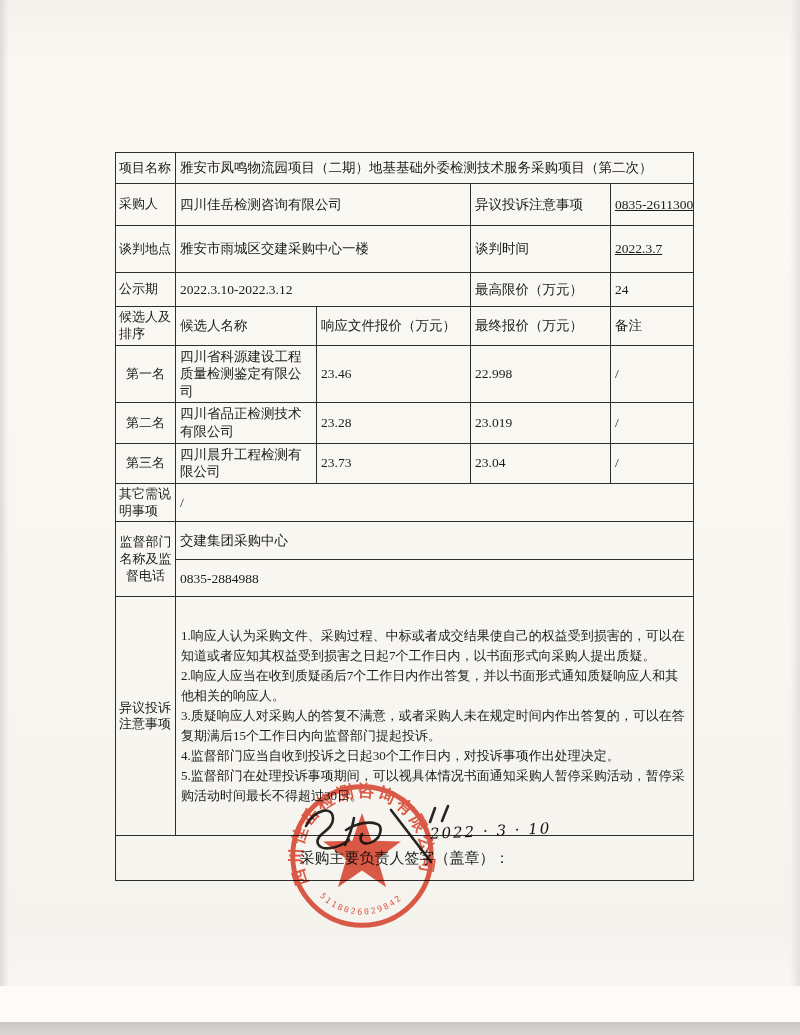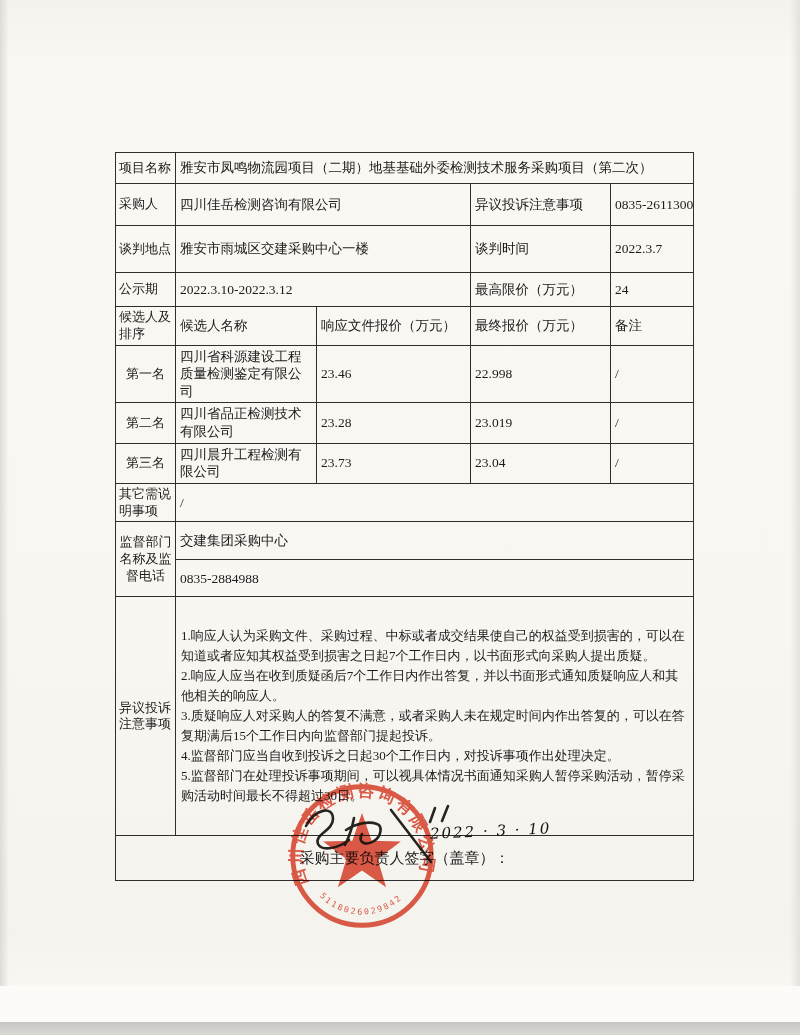--- a/index.html
+++ b/index.html
@@ -22,21 +22,21 @@
   .title { position:absolute; top:89px; left:0; right:0; text-align:center;
     font-family:"Liberation Sans","DejaVu Sans",sans-serif;
     font-weight:700; font-size:19px; line-height:30px; color:#161616; }
 
   table.doc { position:absolute; left:115px; top:152px; width:578px;
     border-collapse:collapse; table-layout:fixed; font-size:13.5px; }
   td { border:1px solid #2e2e2e; vertical-align:middle; padding:2px 4px; line-height:1.3; color:#1b1b1b; }
   td.lbl { font-size:13px; text-align:left; padding:2px 2px 2px 3px; }
   td.lblc { font-size:13px; text-align:center; padding:2px 1px; }
   td.ctr { }
-  .nowrap { white-space:nowrap; }
+  .nowrap { white-space:nowrap;text-decoration:underline; }
 
   tr.h31 { height:31px; } tr.h42 { height:42px; } tr.h47 { height:47px;margin-left:24px; }
   tr.h34 { height:34px; } tr.h33 { height:33px; } tr.h38 { height:38px; }
   tr.h36 { height:36px; } tr.h35 { height:35px; } tr.h37 { height:37px; }
   tr.h239 { height:239px; } tr.h45 { height:45px; }
 
   td.objection-text { text-align:left; font-size:13px; line-height:20px; padding:6px 6px 6px 5px; }
   td.sig-cell { text-align:center; padding-left:4px; font-size:15px; }
 
   .stamp { position:absolute; left:284px; top:776px; opacity:.88; mix-blend-mode:multiply; }

